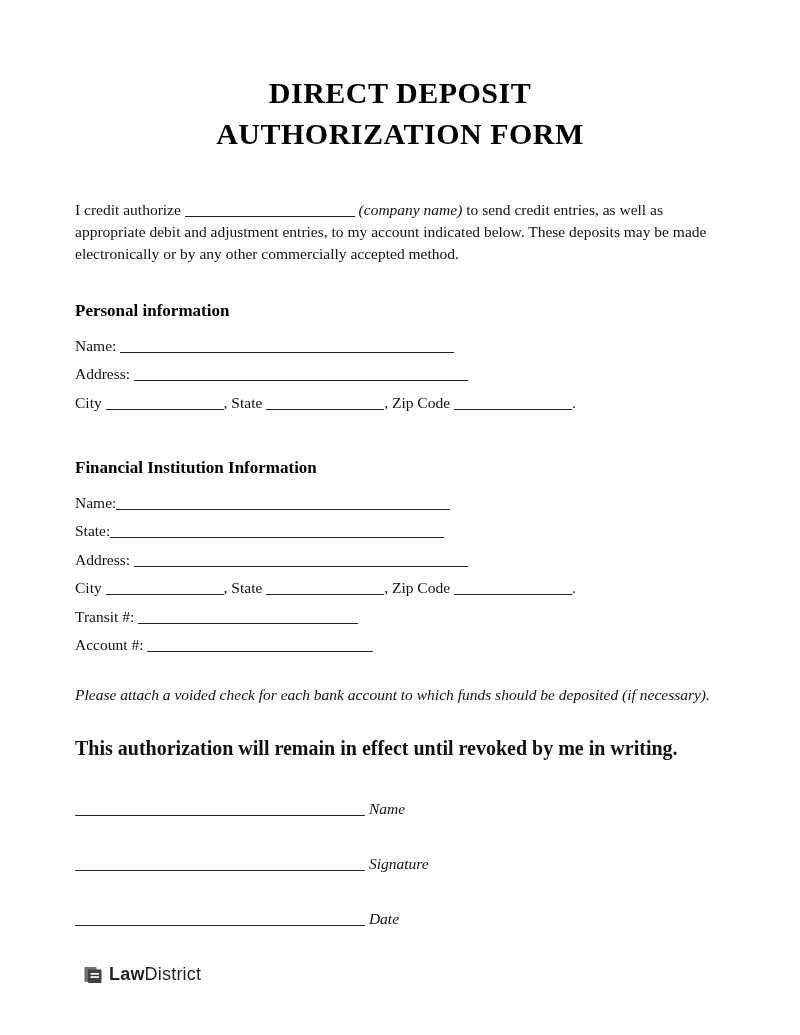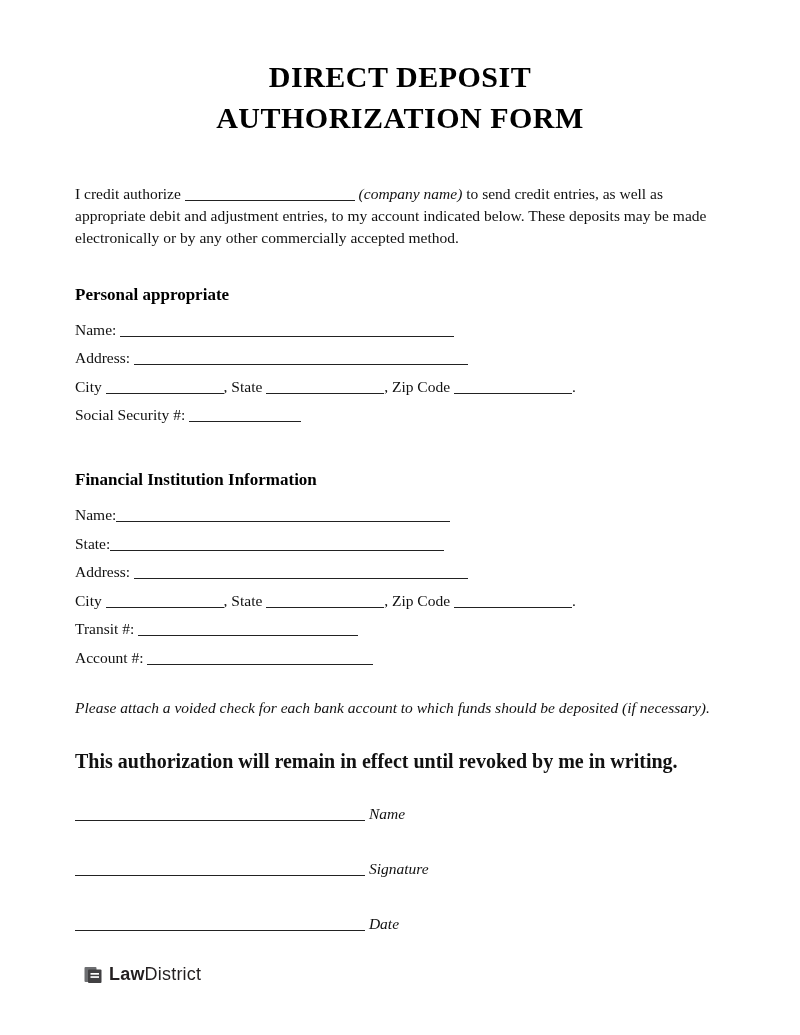--- a/index.html
+++ b/index.html
@@ -6,21 +6,21 @@
   html, body { margin: 0; padding: 0; }
   body {
     width: 800px; height: 1035px;
     background: #ffffff;
     color: #111111;
     font-family: "Liberation Serif", serif;
   }
   .page {
     position: relative;
     width: 800px; height: 1035px;
-    padding: 56px 75px 0 75px;
+    padding: 72px 75px 0 75px;
     overflow: hidden;
     background: #ffffff;
   }
   .title {
     margin: 0;
     text-align: center;
     font-size: 30px;
     font-weight: 700;
     line-height: 1.38;
     letter-spacing: 0.5px;
@@ -67,21 +67,21 @@
   }
   .note-revoke {
     margin: 33px 0 0 0;
     font-size: 20px;
     font-weight: bold;
   }
   .sig-row {
     margin: 37px 0 0 0;
     font-size: 15.5px;
   }
-  .sig-row.first { margin-top: 32px; }
+  .sig-row.first { margin-top: 40px; }
   .footer {
     position: absolute;
     left: 83px;
     bottom: 50px;
     display: flex;
     align-items: center;
     gap: 6px;
     font-family: "Liberation Sans", sans-serif;
     color: #231f20;
   }
@@ -99,38 +99,34 @@
     <span class="title-line">AUTHORIZATION FORM</span>
   </h1>
 
   <p class="intro">
     <span>I credit authorize</span>
     <span class="blank bw-company"></span>
     <span class="italic">(company name)</span>
     <span>to send credit entries, as well as appropriate debit and adjustment entries, to my account indicated below. These deposits may be made electronically or by any other commercially accepted method.</span>
   </p>
 
-  <h2 class="section-heading">Personal appropriate</h2>
+  <h2 class="section-heading">Personal information</h2>
 
   <div class="row">
     <span>Name:</span>
     <span class="blank bw-long"></span>
   </div>
 
   <div class="row">
     <span>Address:</span>
     <span class="blank bw-long"></span>
   </div>
 
   <div class="row"><span>City</span> <span class="blank bw-city"></span><span>, State</span> <span class="blank bw-city"></span><span>, Zip Code</span> <span class="blank bw-city"></span><span>.</span></div>
 
-  <div class="row">
-    <span>Social Security #:</span>
-    <span class="blank bw-ssn"></span>
-  </div>
 
   <h2 class="section-heading financial">Financial Institution Information</h2>
 
   <div class="row"><span>Name:</span><span class="blank bw-long"></span></div>
 
   <div class="row"><span>State:</span><span class="blank bw-long"></span></div>
 
   <div class="row">
     <span>Address:</span>
     <span class="blank bw-long"></span>

